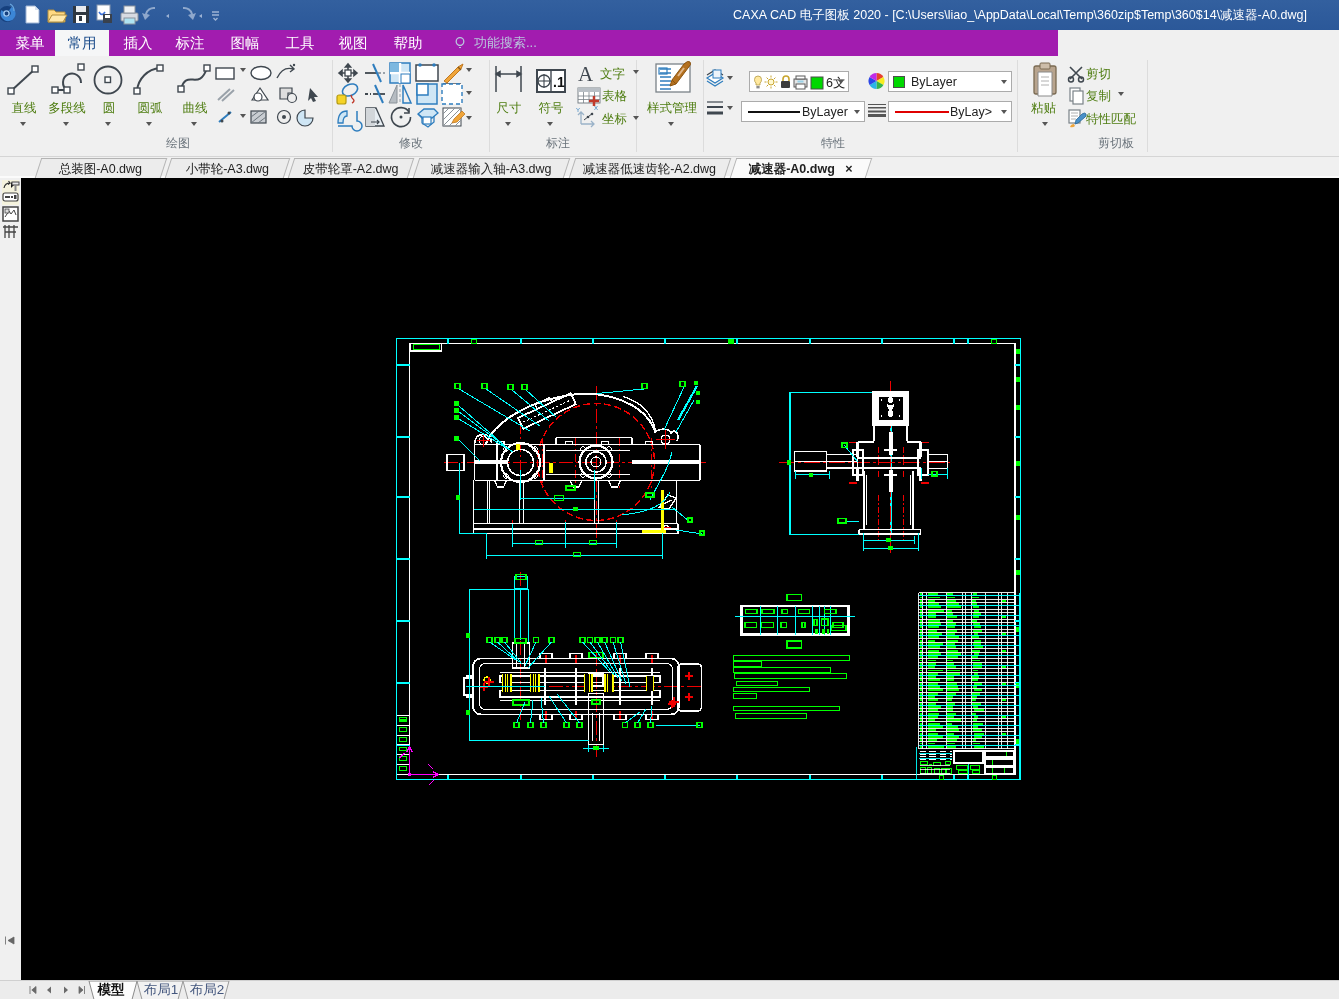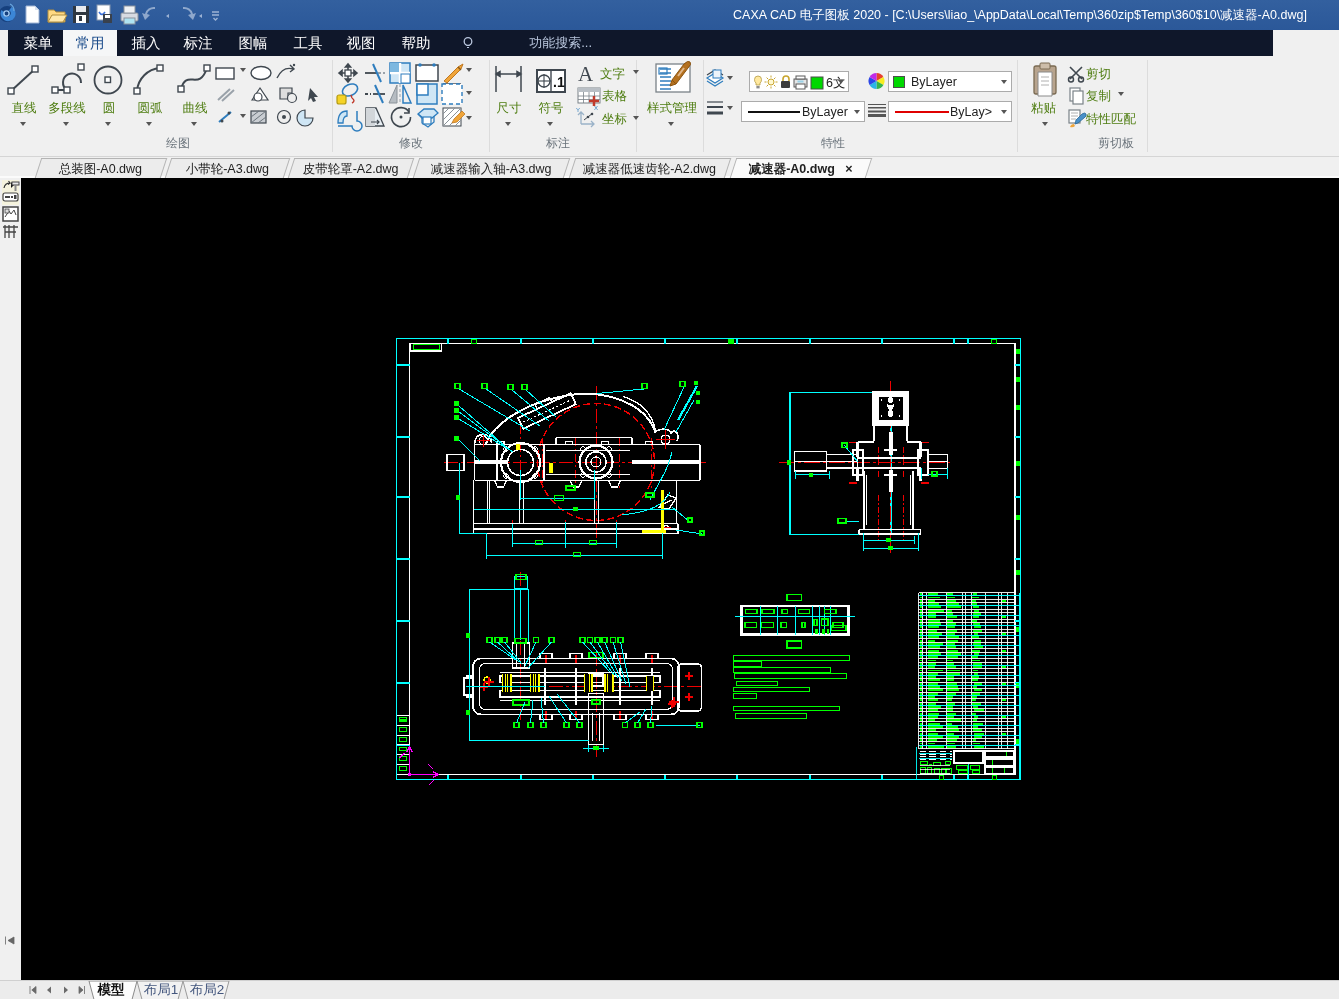--- a/index.html
+++ b/index.html
@@ -2,21 +2,21 @@
 <html><head><meta charset="utf-8">
 <style>
 *{margin:0;padding:0;box-sizing:border-box}
 html,body{width:1339px;height:999px;overflow:hidden;font-family:"Liberation Sans",sans-serif}
 #app{position:relative;width:1339px;height:999px;background:#f0f0f0}
 .abs{position:absolute}
 
 #titlebar{position:absolute;left:0;top:0;width:1339px;height:30px;background:linear-gradient(#33609f,#2b5899)}
 #titletext{position:absolute;left:700px;top:7px;width:640px;text-align:center;color:#fff;font-size:12.5px;white-space:nowrap}
 
-#menubar{position:absolute;left:8px;top:30px;width:1265px;height:26px;background:#0f172a}
+#menubar{position:absolute;left:0;top:30px;width:1058px;height:26px;background:#a21caf}
 .mtab{position:absolute;top:0;height:26px;line-height:26px;color:#fff;font-size:14.5px;text-align:center}
 .mtab.active{background:#f5f6f7;color:#1e4e8c;top:0;height:26px}
 
 #ribbon{position:absolute;left:0;top:56px;width:1339px;height:101px;background:#f0f0f0;border-bottom:1px solid #d5d5d5}
 .gsep{position:absolute;top:4px;width:1px;height:92px;background:#dcdcdc}
 .glabel{position:absolute;top:79px;height:14px;font-size:12px;color:#6a737b;white-space:nowrap}
 .biglabel{position:absolute;font-size:12.5px;color:#4d7c0f;white-space:nowrap}
 .caret{position:absolute;width:0;height:0;border-left:3.5px solid transparent;border-right:3.5px solid transparent;border-top:4px solid #555}
 .combo{position:absolute;height:21px;background:#fff;border:1px solid #ababab;font-size:12px;color:#222}
 .combo .ca{position:absolute;right:4px;top:8px;width:0;height:0;border-left:3.5px solid transparent;border-right:3.5px solid transparent;border-top:4px solid #555}
@@ -57,37 +57,37 @@
 <rect x="121" y="13" width="17" height="8" rx="1" fill="#d7dbe2" stroke="#8b939e" stroke-width="1"></rect>
         <rect x="124" y="6" width="11" height="7" fill="#eef1f4" stroke="#8b939e" stroke-width="1"></rect>
         <rect x="124" y="18" width="11" height="6" fill="#aee3f2" stroke="#8b939e" stroke-width="1"></rect>
 <path d="M147,12 q5,-7 11,-2 l-2,3 m2,-3 q-5,-4 -8,1" fill="none" stroke="#8fa8cc" stroke-width="0"></path>
 <path d="M155,9 a7,7 0 0 0 -8,5 l3,1 -5,5 -3,-7 3,1 a9,9 0 0 1 10,-7 z" fill="#8fa8cc"></path>
 <path d="M166,16 l3,-2 v4 z" fill="#9db3d4"></path>
 <path d="M183,9 a7,7 0 0 1 8,5 l-3,1 5,5 3,-7 -3,1 a9,9 0 0 0 -10,-7 z" fill="#8fa8cc"></path>
 <path d="M199,16 l3,-2 v4 z" fill="#9db3d4"></path>
 <path d="M212,12 h7 m-7,3 h7 m-5.5,3 l2,2 l2,-2" stroke="#9db3d4" stroke-width="1.4" fill="none"></path>
 </svg>
-<div id="titletext">CAXA CAD 电子图板 2020 - [C:\Users\liao_\AppData\Local\Temp\360zip$Temp\360$10\减速器-A0.dwg]</div>
+<div id="titletext">CAXA CAD 电子图板 2020 - [C:\Users\liao_\AppData\Local\Temp\360zip$Temp\360$14\减速器-A0.dwg]</div>
 </div>
 
 <div id="menubar">
 <div class="mtab" style="left:8px;width:44px">菜单</div>
 <div class="mtab active" style="left:55px;width:54px">常用</div>
 <div class="mtab" style="left:116px;width:44px">插入</div>
 <div class="mtab" style="left:168px;width:44px">标注</div>
 <div class="mtab" style="left:223px;width:44px">图幅</div>
 <div class="mtab" style="left:278px;width:44px">工具</div>
 <div class="mtab" style="left:331px;width:44px">视图</div>
 <div class="mtab" style="left:386px;width:44px">帮助</div>
 <svg class="abs" style="left:452px;top:5px" width="16" height="16" viewBox="0 0 16 16">
         <circle cx="8" cy="6.5" r="3.8" fill="none" stroke="#b9c6dd" stroke-width="1.3"></circle>
         <path d="M6.5,10.5 h3 m-2.5,2 h2" stroke="#b9c6dd" stroke-width="1.2"></path>
       </svg>
-<div class="mtab" style="left:474px;width:110px;text-align:right;color:#b9c6dd;font-size:13px">功能搜索...</div>
+<div class="mtab" style="left:474px;width:110px;text-align:left;color:#b9c6dd;font-size:13px">功能搜索...</div>
 </div>
 
 <div id="ribbon">
 <svg class="abs" style="left:0;top:4px" width="1339" height="96" viewBox="0 0 1339 96">
 <line x1="11" y1="31" x2="35" y2="9" stroke="#3f474f" stroke-width="2"></line>
 <rect x="8" y="28" width="6" height="6" fill="#fff" stroke="#3f474f" stroke-width="1.4"></rect>
 <rect x="32" y="6" width="6" height="6" fill="#fff" stroke="#3f474f" stroke-width="1.4"></rect>
 <path d="M55,30 h12 a9,9 0 1 1 14,-7" fill="none" stroke="#3f474f" stroke-width="2"></path>
 <rect x="52" y="27" width="6" height="6" fill="#fff" stroke="#3f474f" stroke-width="1.4"></rect>
 <rect x="64" y="27" width="6" height="6" fill="#fff" stroke="#3f474f" stroke-width="1.4"></rect>

